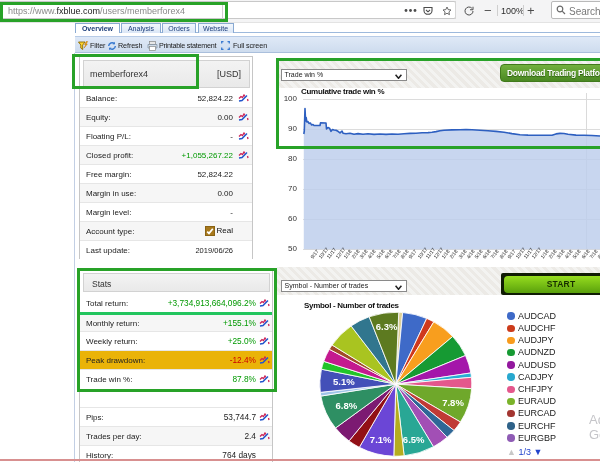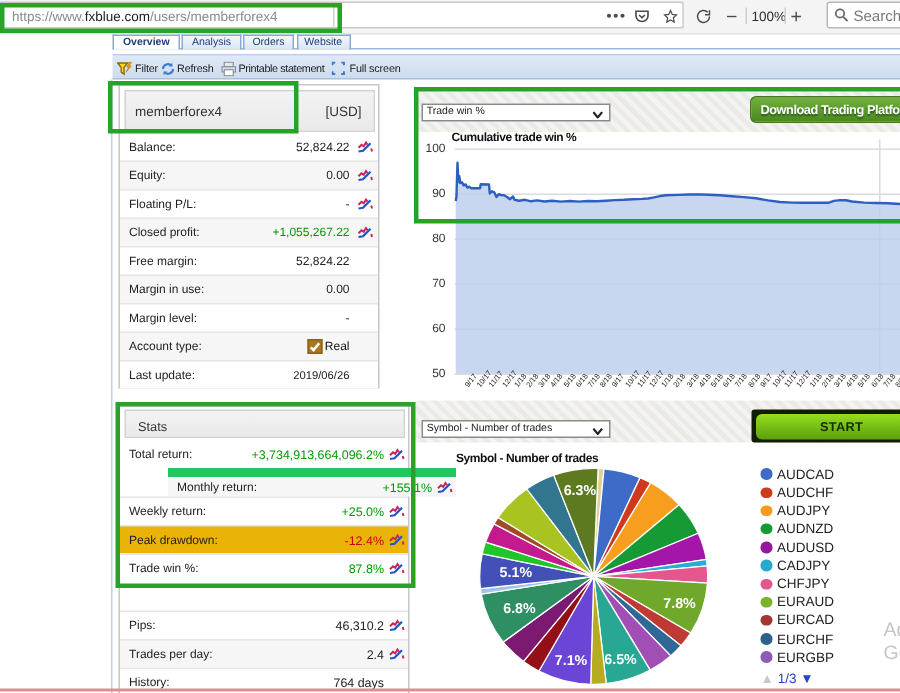--- a/index.html
+++ b/index.html
@@ -190,21 +190,21 @@
  <div style="position:absolute;left:0;top:22px;width:192px;height:171px">
       <div class="row" style="top:0px;height:19px;background:#fff;">
         <span class="lbl">Total return:</span>
         <span class="vwrap" style="right:16px"><span class="val" style="color:#090;font-size:8.3px;">+3,734,913,664,096.2%</span></span>
         <svg class="ic" style="right:2px" width="11" height="9" viewBox="0 0 11 9">
           <path d="M1,5 L3,3 L4.5,4 L6,1.5 L7,3" stroke="#cc2255" stroke-width="1.3" fill="none"></path>
           <path d="M1,7.5 L4,7 L9,2" stroke="#2255cc" stroke-width="1.5" fill="none"></path>
           <path d="M9.5,5.5 L10,7.5" stroke="#cc2255" stroke-width="1.3" fill="none"></path>
         </svg>
       </div>
-      <div class="row" style="top:19px;height:19px;background:#f6f6f6;border-top:6px solid #22c55e;margin-left:32px;">
+      <div class="row" style="top:19px;height:19px;background:#f6f6f6;border-top:3px solid #22c55e;">
         <span class="lbl">Monthly return:</span>
         <span class="vwrap" style="right:16px"><span class="val" style="color:#090;font-size:8.3px;">+155.1%</span></span>
         <svg class="ic" style="right:2px" width="11" height="9" viewBox="0 0 11 9">
           <path d="M1,5 L3,3 L4.5,4 L6,1.5 L7,3" stroke="#cc2255" stroke-width="1.3" fill="none"></path>
           <path d="M1,7.5 L4,7 L9,2" stroke="#2255cc" stroke-width="1.5" fill="none"></path>
           <path d="M9.5,5.5 L10,7.5" stroke="#cc2255" stroke-width="1.3" fill="none"></path>
         </svg>
       </div>
       <div class="row" style="top:38px;height:19px;background:#fff;border-top:1px solid #e6e6e6;">
         <span class="lbl">Weekly return:</span>
@@ -228,21 +228,21 @@
         <span class="lbl">Trade win %:</span>
         <span class="vwrap" style="right:16px"><span class="val" style="color:#090;font-size:8.3px;">87.8%</span></span>
         <svg class="ic" style="right:2px" width="11" height="9" viewBox="0 0 11 9">
           <path d="M1,5 L3,3 L4.5,4 L6,1.5 L7,3" stroke="#cc2255" stroke-width="1.3" fill="none"></path>
           <path d="M1,7.5 L4,7 L9,2" stroke="#2255cc" stroke-width="1.5" fill="none"></path>
           <path d="M9.5,5.5 L10,7.5" stroke="#cc2255" stroke-width="1.3" fill="none"></path>
         </svg>
       </div>
       <div class="row" style="top:114px;height:19px;background:#fff;border-top:1px solid #e6e6e6;">
         <span class="lbl">Pips:</span>
-        <span class="vwrap" style="right:16px"><span class="val" style="color:#222;font-size:8.3px;">46,310.2</span></span>
+        <span class="vwrap" style="right:16px"><span class="val" style="color:#222;font-size:8.3px;">53,744.7</span></span>
         <svg class="ic" style="right:2px" width="11" height="9" viewBox="0 0 11 9">
           <path d="M1,5 L3,3 L4.5,4 L6,1.5 L7,3" stroke="#cc2255" stroke-width="1.3" fill="none"></path>
           <path d="M1,7.5 L4,7 L9,2" stroke="#2255cc" stroke-width="1.5" fill="none"></path>
           <path d="M9.5,5.5 L10,7.5" stroke="#cc2255" stroke-width="1.3" fill="none"></path>
         </svg>
       </div>
       <div class="row" style="top:133px;height:19px;background:#f6f6f6;border-top:1px solid #e6e6e6;">
         <span class="lbl">Trades per day:</span>
         <span class="vwrap" style="right:16px"><span class="val" style="color:#222;font-size:8.3px;">2.4</span></span>
         <svg class="ic" style="right:2px" width="11" height="9" viewBox="0 0 11 9">

